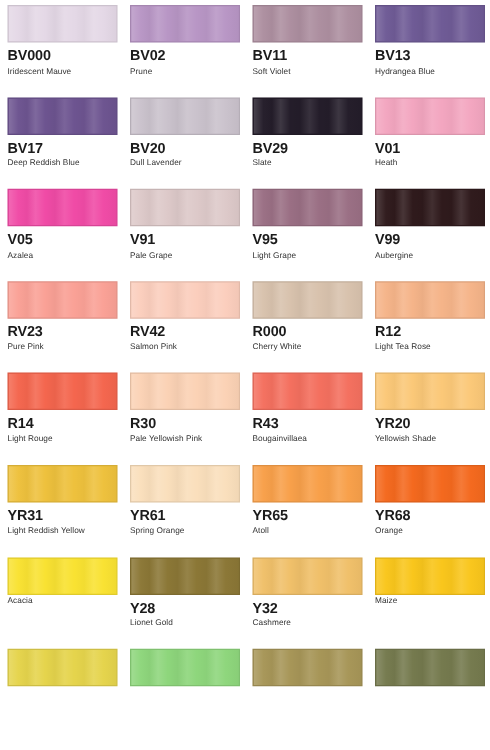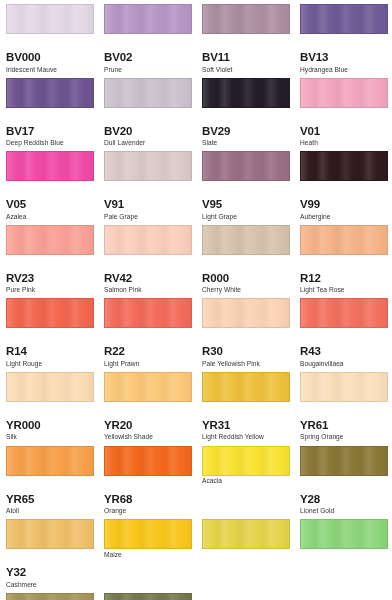--- a/index.html
+++ b/index.html
@@ -53,21 +53,21 @@
         rgba(0,0,0,0.09) 70%,
         rgba(255,255,255,0.38) 79%,
         rgba(255,255,255,0.02) 88%,
         rgba(0,0,0,0.12) 100%);
   }
   .swatch-code {
     font-size: 11.5px;
     font-weight: bold;
     color: #1b1b1b;
     line-height: 14px;
-    margin-top: 16px;
+    margin-top: 4px;
     letter-spacing: -0.1px;
   }
   .swatch-name {
     font-size: 6.6px;
     color: #333333;
     line-height: 8.6px;
     margin-top: 1.5px;
     letter-spacing: 0.05px;
     max-width: 92px;
   }
@@ -189,46 +189,32 @@
       <div class="swatch-name">Light Tea Rose</div>
     </div>
     <div class="swatch-cell">
       <div class="swatch-chip" style="background: rgb(244, 102, 78);">
         <div class="streaks"></div>
       </div>
       <div class="swatch-code">R14</div>
       <div class="swatch-name">Light Rouge</div>
     </div>
     <div class="swatch-cell">
-      <div class="swatch-chip" style="background: rgb(244, 107, 90);">
-        <div class="streaks"></div>
-      </div>
-      <div class="swatch-code">R22</div>
-      <div class="swatch-name">Light Prawn</div>
-    </div>
-    <div class="swatch-cell">
       <div class="swatch-chip" style="background: rgb(251, 210, 181);">
         <div class="streaks"></div>
       </div>
       <div class="swatch-code">R30</div>
       <div class="swatch-name">Pale Yellowish Pink</div>
     </div>
     <div class="swatch-cell">
       <div class="swatch-chip" style="background: rgb(244, 112, 95);">
         <div class="streaks"></div>
       </div>
       <div class="swatch-code">R43</div>
       <div class="swatch-name">Bougainvillaea</div>
-    </div>
-    <div class="swatch-cell">
-      <div class="swatch-chip" style="background: rgb(250, 220, 180);">
-        <div class="streaks"></div>
-      </div>
-      <div class="swatch-code">YR000</div>
-      <div class="swatch-name">Silk</div>
     </div>
     <div class="swatch-cell">
       <div class="swatch-chip" style="background: rgb(251, 200, 120);">
         <div class="streaks"></div>
       </div>
       <div class="swatch-code">YR20</div>
       <div class="swatch-name">Yellowish Shade</div>
     </div>
     <div class="swatch-cell">
       <div class="swatch-chip" style="background: rgb(238, 193, 61);">

